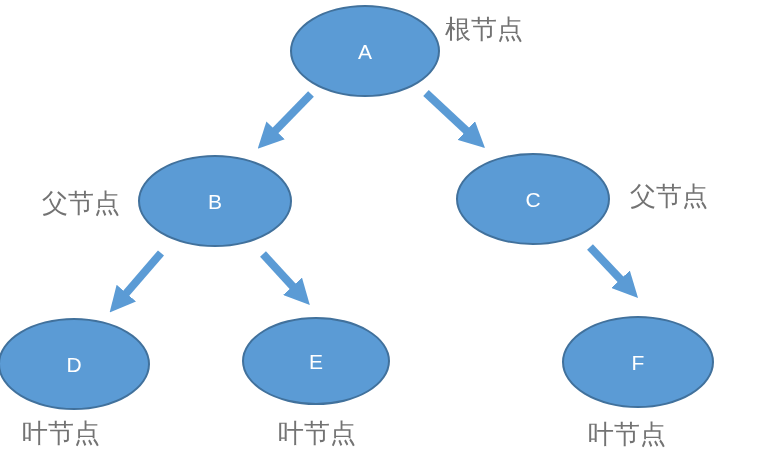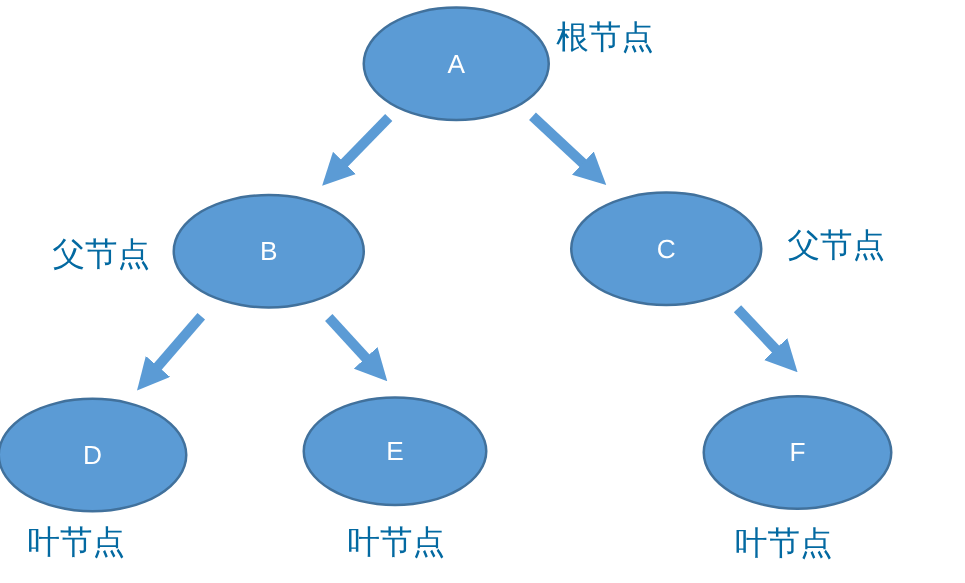--- a/index.html
+++ b/index.html
@@ -34,21 +34,21 @@
     justify-content: center;
   }
   .node-label {
     color: #ffffff;
     font-size: 21px;
     font-family: "Liberation Sans", sans-serif;
     line-height: 1;
   }
   .annotation {
     position: absolute;
-    color: #0369a1;
+    color: #737373;
     font-size: 26px;
     line-height: 1.1;
     font-family: "Liberation Serif", "DejaVu Serif", serif;
     white-space: nowrap;
   }
   
   #node-A { left: 290px; top: 5px;   width: 150px; height: 92px; }
   #node-B { left: 138px; top: 155px; width: 154px; height: 92px; }
   #node-C { left: 456px; top: 153px; width: 154px; height: 92px; }
   #node-D { left: -2px;  top: 318px; width: 152px; height: 92px; }

